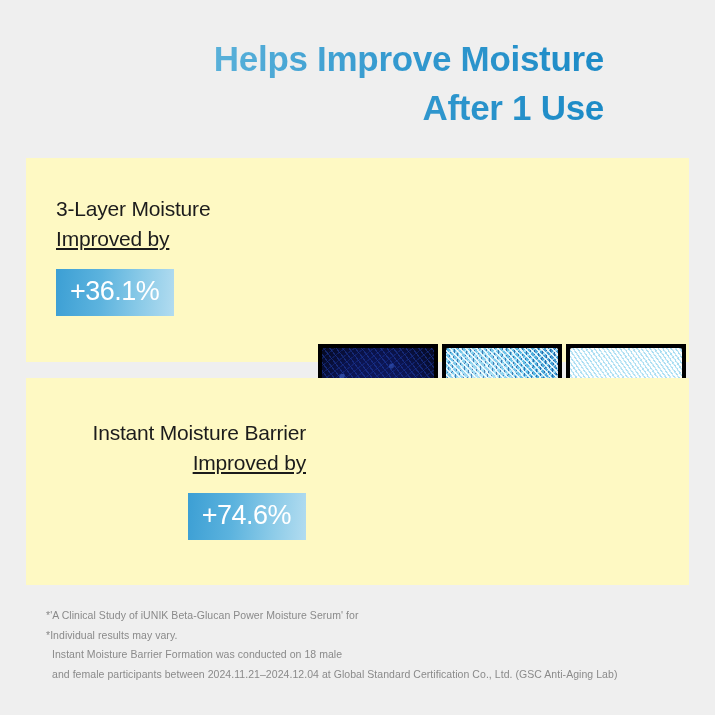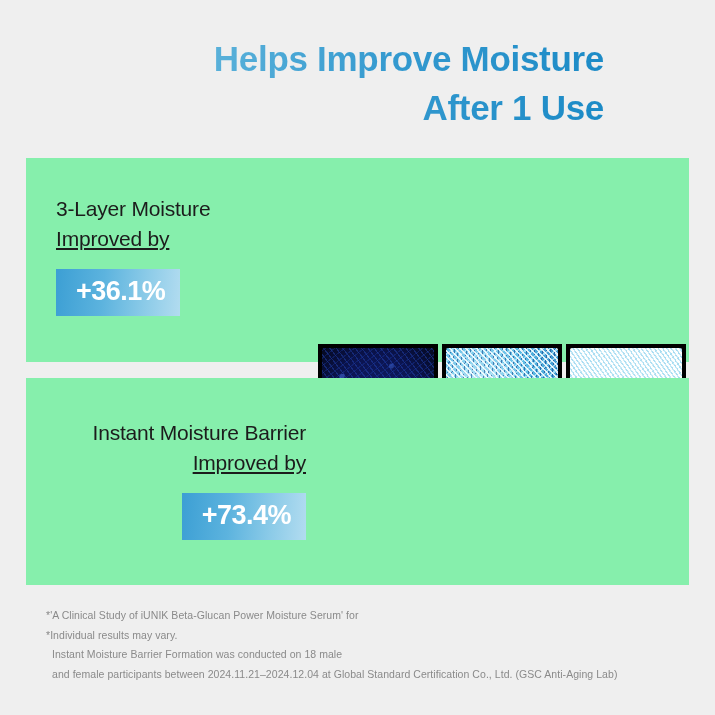--- a/index.html
+++ b/index.html
@@ -35,21 +35,21 @@
     display: block;
     white-space: nowrap;
     text-align: right;
   }
 
   
   .card {
     position: absolute;
     left: 26px;
     width: 663px;
-    background: #86efac;
+    background: #fef9c3;
   }
   #card-1 { top: 158px; height: 204px; }
   #card-2 { top: 378px; height: 207px; text-align: right; }
 
   .card-text {
     position: absolute;
     left: 30px;
     top: 36px;
     width: 250px;
   }
@@ -61,26 +61,26 @@
     color: #1c1c1c;
     font-weight: 400;
     letter-spacing: -0.2px;
     white-space: nowrap;
   }
   .card-title .t2 { display: block; text-decoration: underline; }
 
   .badge {
     display: inline-block;
     margin-top: 15px;
-    padding: 7px 15px 9px 20px;
+    padding: 7px 15px 9px 14px;
     background: linear-gradient(95deg, #3c9fd4 0%, #5cb3de 38%, #8ccbe8 72%, #b2dcf0 100%);
     color: #ffffff;
     font-size: 27px;
     line-height: 31px;
-    font-weight: 700;
+    font-weight: 400;
     letter-spacing: -0.5px;
   }
 
   
   .panels {
     position: absolute;
     display: flex;
   }
   #panels-1 { left: 292px; top: 186px; gap: 4px; }
 
@@ -200,21 +200,21 @@
   </div>
 </div>
 
 <div class="card" id="card-2">
 
   <div class="card-text">
     <div class="card-title">
       <span class="t1">Instant Moisture Barrier</span>
       <span class="t2">Improved by</span>
     </div>
-    <div class="badge">+73.4%</div>
+    <div class="badge">+74.6%</div>
   </div>
 
 </div>
 
 <div class="footnote">
   <span class="fn">*'A Clinical Study of iUNIK Beta-Glucan Power Moisture Serum' for</span>
   <span class="fn">*Individual results may vary.</span>
   <span class="fn indent">Instant Moisture Barrier Formation was conducted on 18 male</span>
   <span class="fn indent">and female participants between 2024.11.21–2024.12.04 at Global Standard Certification Co., Ltd. (GSC Anti-Aging Lab)</span>
 </div>

